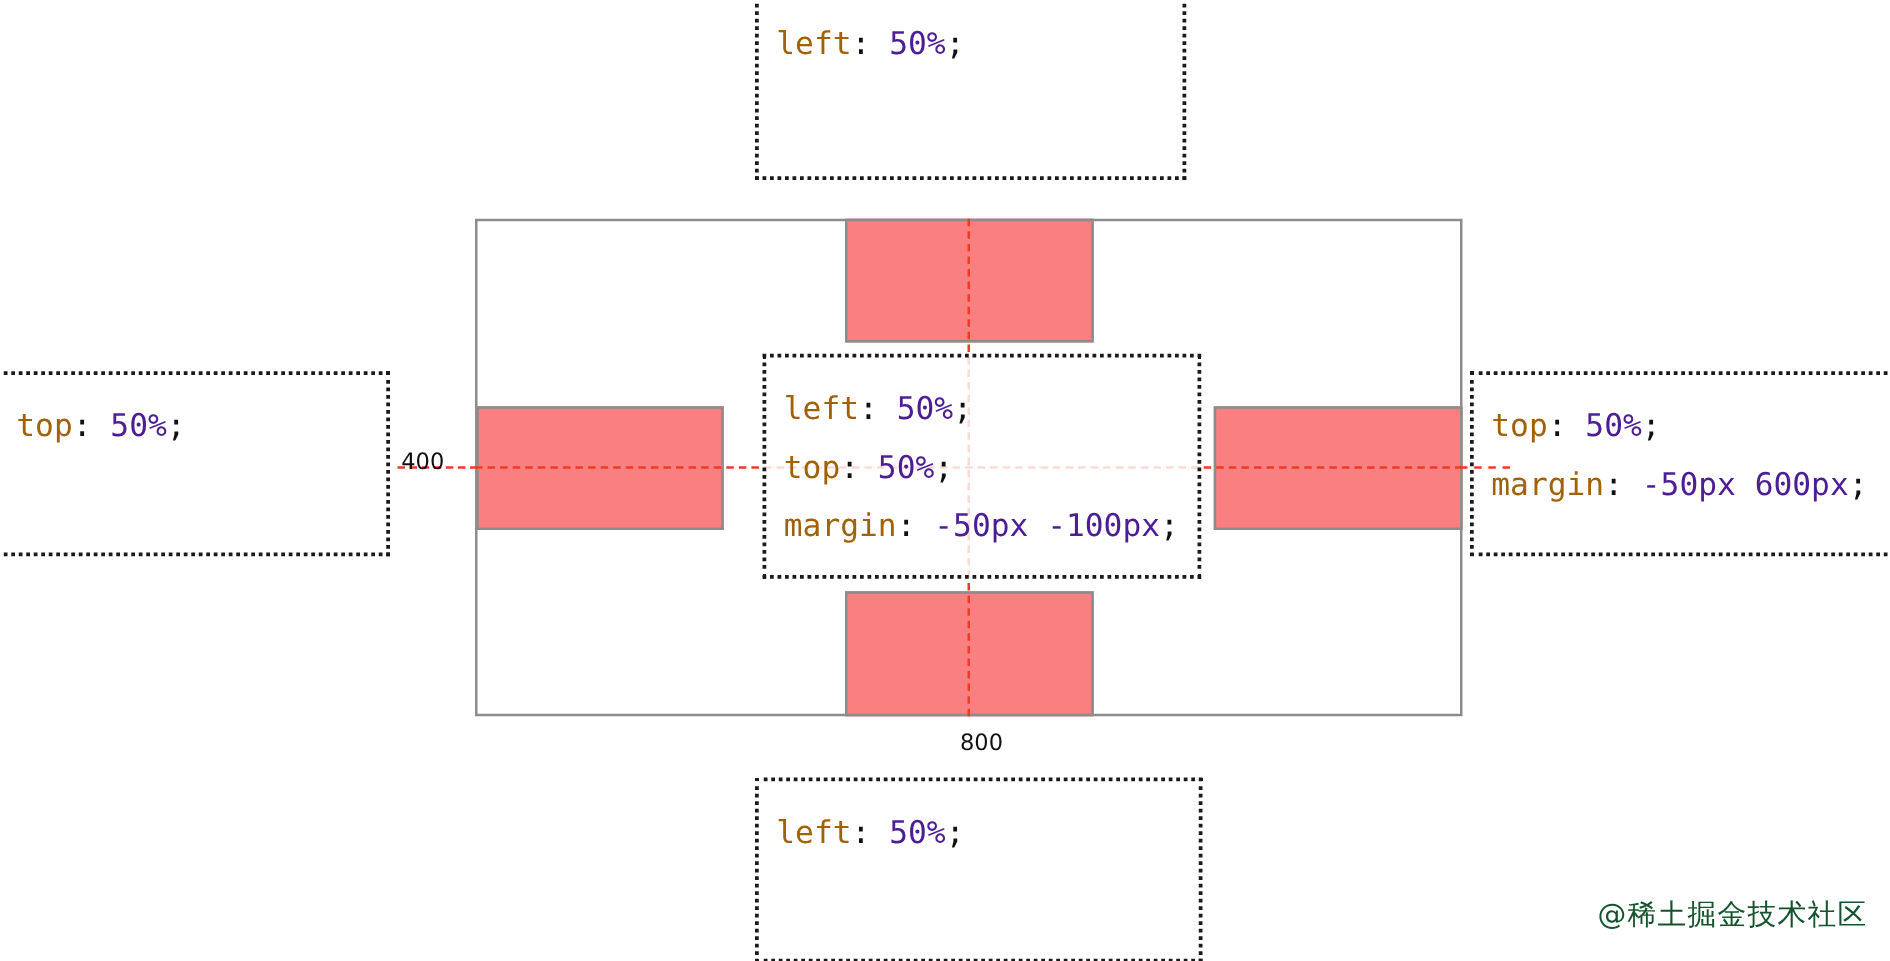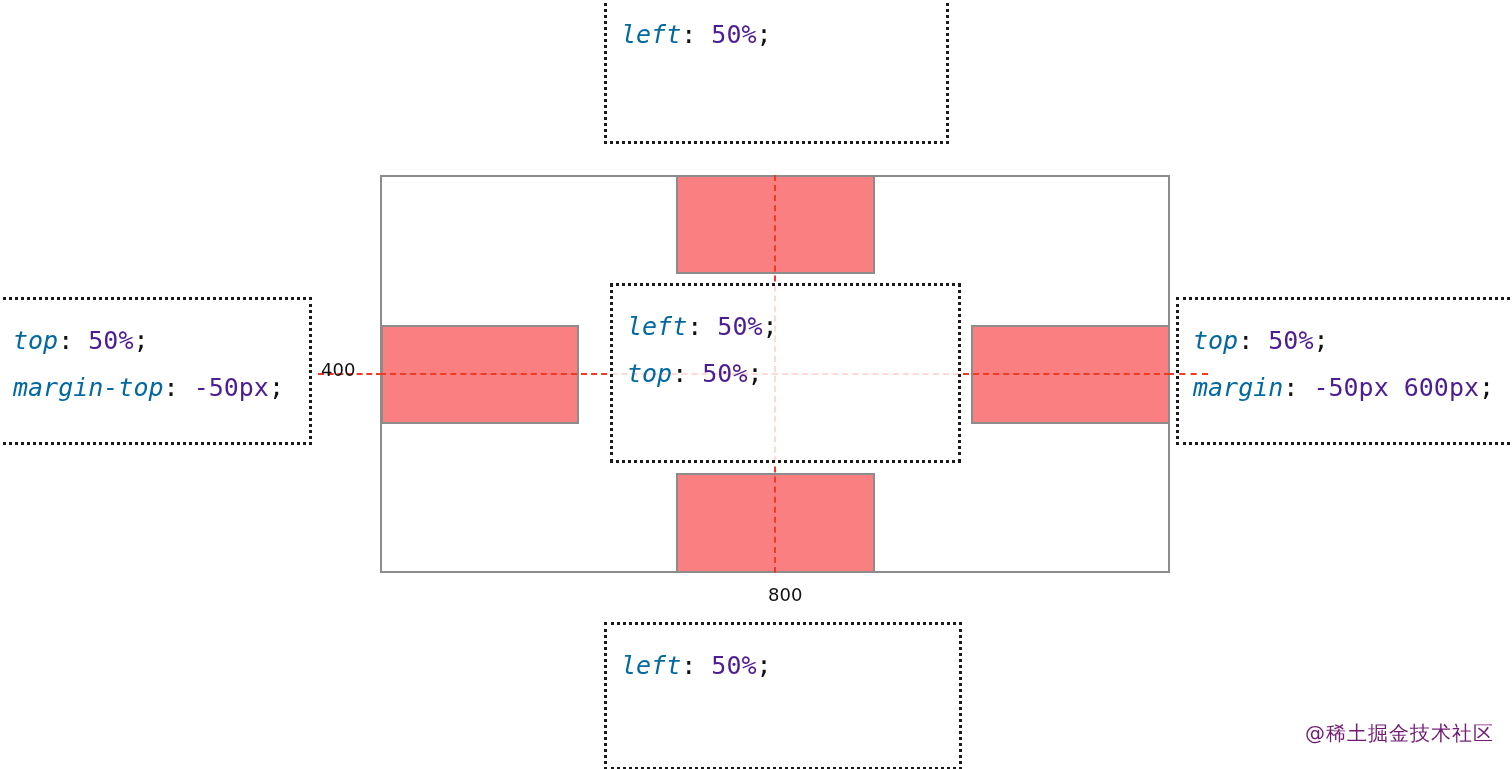--- a/index.html
+++ b/index.html
@@ -115,21 +115,21 @@
     padding: 18px 14px;
     font-family: "DejaVu Sans Mono", "Liberation Mono", monospace;
     font-size: 25px;
     line-height: 1;
     color: #111111;
     white-space: nowrap;
   }
   .code-line { display: block; margin: 22px 0; }
   .code-line:first-child { margin-top: 10px; }
   .code-line:last-child  { margin-bottom: 6px; }
-  .prop  { color: #0369a1; font-style: italic; }
+  .prop  { color: #a16207; }
   .punct { color: #111111; }
   .val   { color: #4c1d95; }
 
   .box-top {
     left: 604px;  top: -9px;   width: 345px; height: 153px;
   }
   .box-left {
     left: -4px;   top: 297px;  width: 316px; height: 148px;
   }
   .box-right {
@@ -141,23 +141,23 @@
   }
   .box-bottom {
     left: 604px;  top: 622px;  width: 358px; height: 148px;
   }
 
   
   .watermark {
     position: absolute;
     right: 18px;
     bottom: 22px;
-    color: #701a75;
+    color: #14532d;
     font-family: "DejaVu Sans", "Liberation Sans", sans-serif;
-    font-size: 20px;
+    font-size: 23px;
     letter-spacing: 1px;
     white-space: nowrap;
     user-select: none;
   }
 </style>
 </head>
 <body>
 
 <div id="stage">
 
@@ -184,24 +184,20 @@
       <span class="prop">left</span><span class="punct">:</span>
       <span class="val">50%</span><span class="punct">;</span>
     </span>
   </div>
 
   <div class="code-box box-left">
     <span class="code-line">
       <span class="prop">top</span><span class="punct">:</span>
       <span class="val">50%</span><span class="punct">;</span>
     </span>
-    <span class="code-line">
-      <span class="prop">margin-top</span><span class="punct">:</span>
-      <span class="val">-50px</span><span class="punct">;</span>
-    </span>
   </div>
 
   <div class="code-box box-right">
     <span class="code-line">
       <span class="prop">top</span><span class="punct">:</span>
       <span class="val">50%</span><span class="punct">;</span>
     </span>
     <span class="code-line">
       <span class="prop">margin</span><span class="punct">:</span>
       <span class="val">-50px 600px</span><span class="punct">;</span>
@@ -210,20 +206,24 @@
 
   <div class="code-box box-center">
     <span class="code-line">
       <span class="prop">left</span><span class="punct">:</span>
       <span class="val">50%</span><span class="punct">;</span>
     </span>
     <span class="code-line">
       <span class="prop">top</span><span class="punct">:</span>
       <span class="val">50%</span><span class="punct">;</span>
     </span>
+    <span class="code-line">
+      <span class="prop">margin</span><span class="punct">:</span>
+      <span class="val">-50px -100px</span><span class="punct">;</span>
+    </span>
   </div>
 
   <div class="code-box box-bottom">
     <span class="code-line">
       <span class="prop">left</span><span class="punct">:</span>
       <span class="val">50%</span><span class="punct">;</span>
     </span>
   </div>
 
   <div class="watermark">@稀土掘金技术社区</div>

